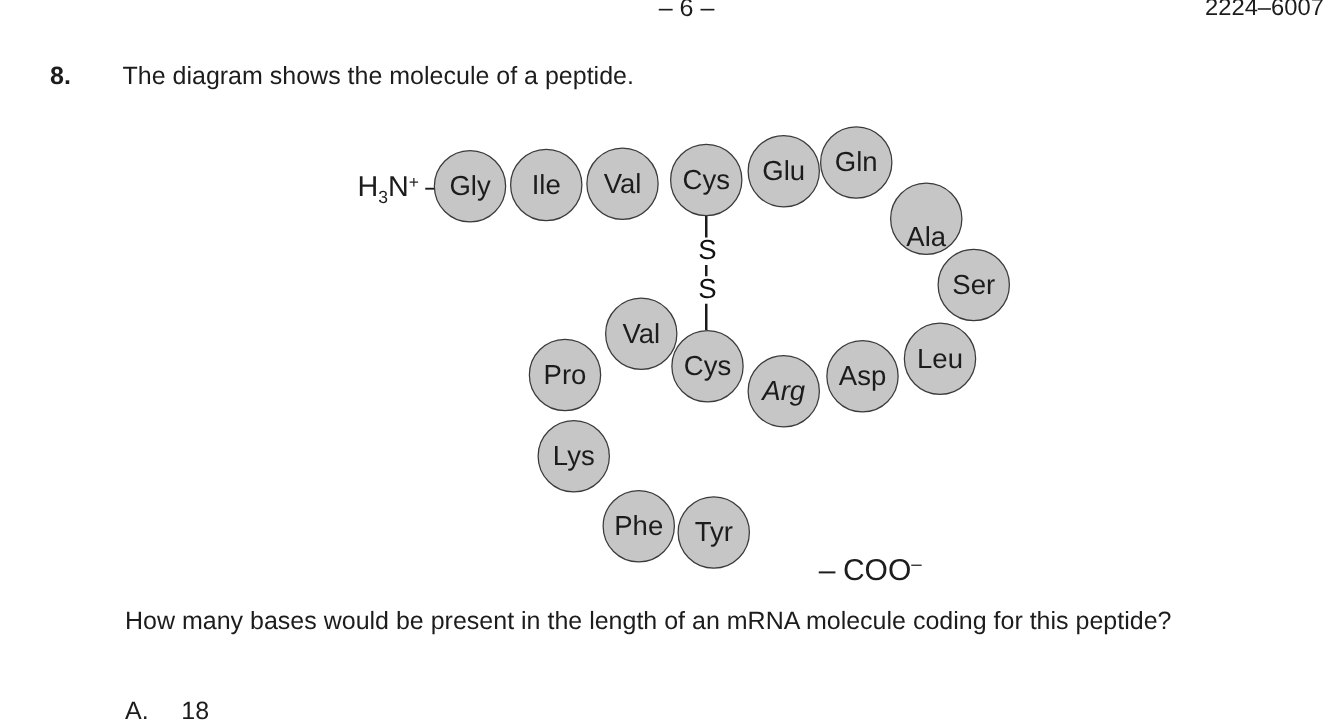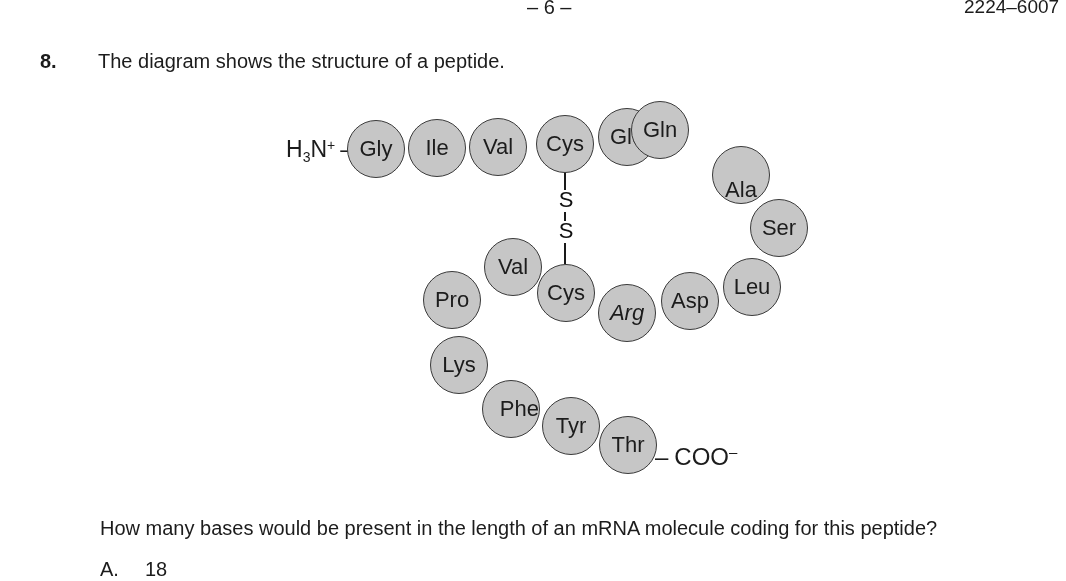--- a/index.html
+++ b/index.html
@@ -29,21 +29,21 @@
   }
   .q-number {
     top: 50px; left: 40px;
     font-size: 20px; font-weight: bold;
   }
   .q-intro {
     top: 50px; left: 98px;
     font-size: 20px;
   }
   .q-prompt {
-    top: 517px; left: 100px;
+    top: 486px; left: 100px;
     font-size: 20px;
   }
   .option-row { top: 558px; left: 100px; font-size: 20px; }
   .option-value { position: absolute; left: 45px; top: 0; }
 
   .diagram { position: absolute; inset: 0; }
   .residue {
     position: absolute;
     width: 58px; height: 58px;
     border-radius: 50%;
@@ -83,21 +83,21 @@
 </style>
 </head>
 <body>
 
 <div class="page">
 
   <div class="abs header-page-number">– 6 –</div>
   <div class="abs header-paper-code">2224–6007</div>
 
   <div class="abs q-number">8.</div>
-  <div class="abs q-intro">The diagram shows the structure of a peptide.</div>
+  <div class="abs q-intro">The diagram shows the molecule of a peptide.</div>
 
   <div class="diagram">
 
     <span class="abs n-terminus"><span>H</span><sub>3</sub><span>N</span><sup>+</sup><span class="bond">–</span></span>
 
     <div class="ss-line" style="top:172px;height:18px;"></div>
     <div class="ss-letter" style="left:566px;top:200px;">S</div>
     <div class="ss-line" style="top:212px;height:9px;"></div>
     <div class="ss-letter" style="left:566px;top:231px;">S</div>
     <div class="ss-line" style="top:243px;height:21px;"></div>
@@ -110,21 +110,21 @@
       </div>
     <div class="residue" style="left:469px;top:118px;">
         <span class="residue-label">Val</span>
       </div>
     <div class="residue" style="left:536px;top:115px;">
         <span class="residue-label">Cys</span>
       </div>
     <div class="residue" style="left:598px;top:108px;">
         <span class="residue-label">Glu</span>
       </div>
-    <div class="residue" style="left:631px;top:101px;align-items:center;">
+    <div class="residue" style="left:656px;top:101px;align-items:center;">
         <span class="residue-label">Gln</span>
       </div>
     <div class="residue" style="left:712px;top:146px;align-items:flex-end;">
         <span class="residue-label">Ala</span>
       </div>
     <div class="residue" style="left:750px;top:199px;text-align:right;">
         <span class="residue-label">Ser</span>
       </div>
     <div class="residue" style="left:723px;top:258px;">
         <span class="residue-label">Leu</span>
@@ -140,28 +140,25 @@
       </div>
     <div class="residue" style="left:484px;top:238px;">
         <span class="residue-label">Val</span>
       </div>
     <div class="residue" style="left:423px;top:271px;">
         <span class="residue-label">Pro</span>
       </div>
     <div class="residue" style="left:430px;top:336px;">
         <span class="residue-label">Lys</span>
       </div>
-    <div class="residue" style="left:482px;top:380px;justify-content:flex-end;">
+    <div class="residue" style="left:482px;top:392px;">
         <span class="residue-label">Phe</span>
       </div>
     <div class="residue" style="left:542px;top:397px;">
         <span class="residue-label">Tyr</span>
-      </div>
-    <div class="residue" style="left:599px;top:416px;">
-        <span class="residue-label">Thr</span>
       </div>
 
     <span class="abs c-terminus"><span class="bond">–</span><span>COO</span><sup>–</sup></span>
 
   </div>
 
   <div class="abs q-prompt">How many bases would be present in the length of an mRNA molecule coding for this peptide?</div>
 
   <div class="abs option-row">
     <span>A.</span>

